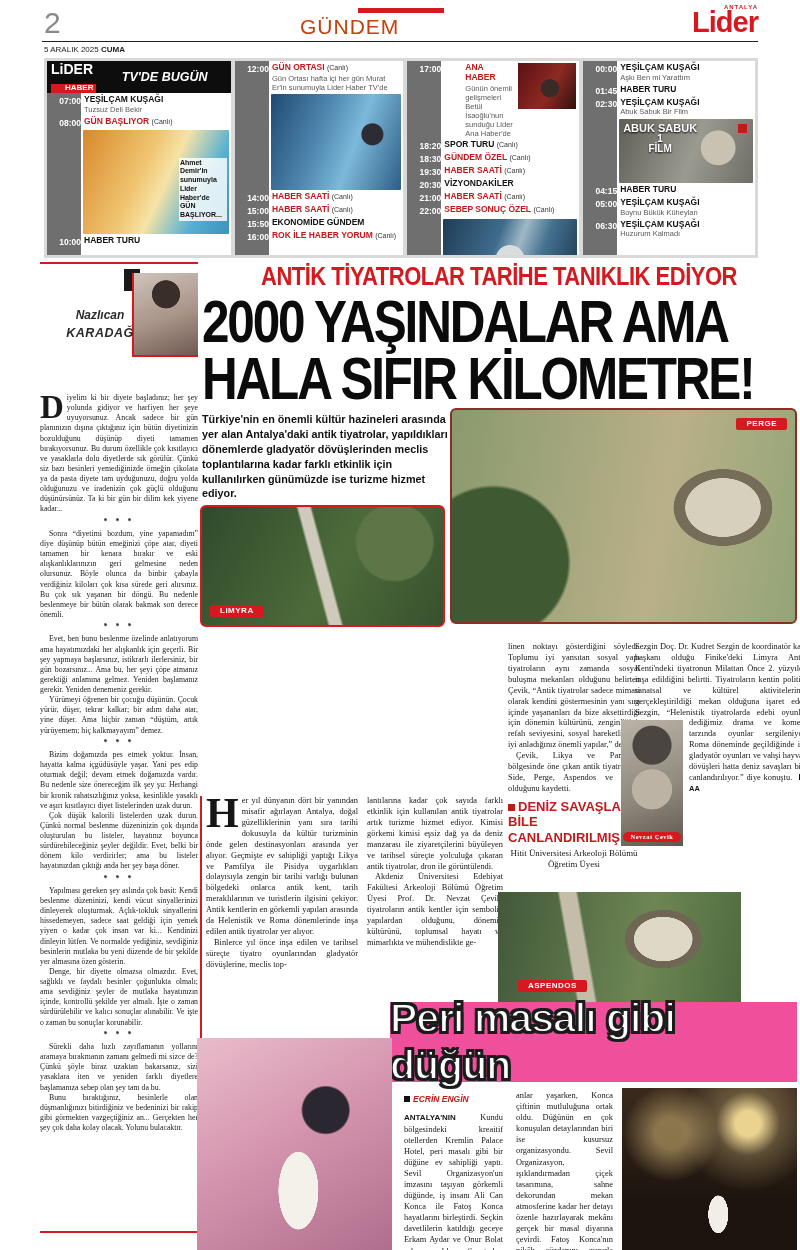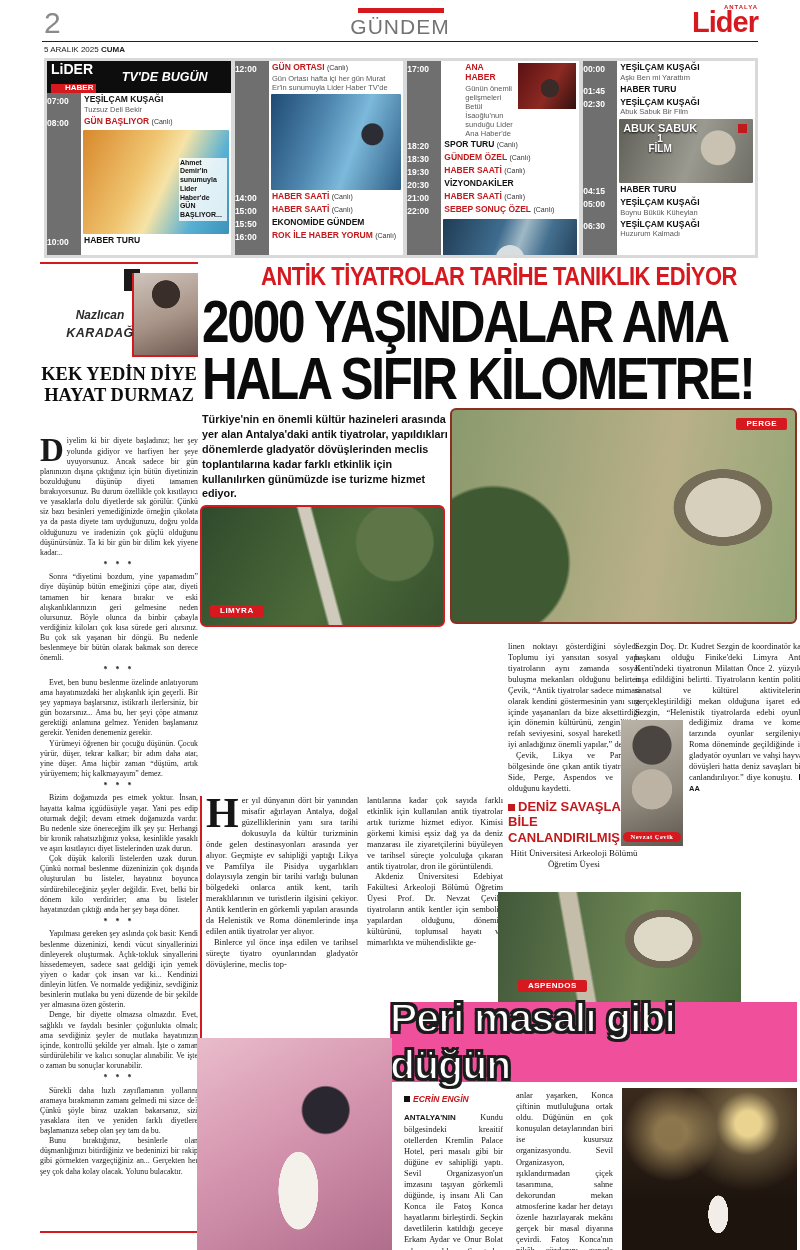--- a/index.html
+++ b/index.html
@@ -5,41 +5,41 @@
   * { box-sizing: border-box; }
   html,body { margin:0; padding:0; background:#f2f2f2; }
   .page {
     position:relative; width:800px; height:1250px; margin:0 auto;
     background:#ffffff; overflow:hidden;
     font-family:"Liberation Sans", sans-serif; color:#111;
   }
   
   .pagenum { position:absolute; left:44px; top:6px; font-size:30px; color:#8a8a8a; font-weight:400; }
   .section-rule { position:absolute; left:358px; top:8px; width:86px; height:5px; background:#d5191f; }
-  .section-title { position:absolute; left:300px; top:15px; width:200px; text-align:center;
-    font-size:21px; letter-spacing:1px; color:#737373; font-weight:400; }
+  .section-title { position:absolute; left:300px; top:15px; width:200px; 
+    font-size:21px; letter-spacing:1px; color:#c2410c; font-weight:400; }
   .masthead { position:absolute; right:42px; top:4px; text-align:right; }
   .masthead .brand { color:#d5191f; font-weight:900; font-size:29px; letter-spacing:-1px; line-height:1; }
   .masthead .brand-tag { color:#d5191f; font-weight:bold; font-size:6px; letter-spacing:1px; display:block; margin-bottom:-2px; }
   .header-rule { position:absolute; left:42px; top:41px; width:716px; border-top:1.5px solid #222; }
   .dateline { position:absolute; left:44px; top:45px; font-size:8px; color:#222; }
   .dateline b { font-weight:900; }
   
   .tv { position:absolute; left:44px; top:58px; width:714px; height:200px; background:#d9d9d9;
         display:flex; gap:4px; padding:3px; }
   .tvcol { position:relative; background:#fff; flex:1; overflow:hidden; }
   .tvcol .gutter { position:absolute; left:0; top:0; bottom:0; width:34px; background:#6f6f6f; }
   .tvcol.c1 .gutter { top:32px; }
   .tvhead { position:relative; height:32px; background:#0d0d0d; display:flex; align-items:center; gap:6px; padding:2px 4px; }
   .tvhead .lgo { line-height:1; }
   .tvhead .lgo .l1 { color:#fff; font-weight:900; font-size:14px; letter-spacing:0; }
   .tvhead .lgo .l2 { background:#d5191f; color:#fff; font-weight:bold; font-size:8px; padding:0 3px 1px 14px; display:inline-block; }
   .tvhead .ttl { color:#fff; font-style:italic; font-weight:bold; font-size:12.5px; flex:1; text-align:center; }
   .trow { position:relative; display:flex; margin-top:2px; }
-  .ttime { width:34px; flex:none; color:#fff; font-weight:bold; font-size:8.5px; text-align:left; padding-top:1px; }
+  .ttime { width:34px; flex:none; color:#fff; font-weight:bold; font-size:8.5px; text-align:right; padding-top:1px; }
   .tbody { flex:1; padding:0 3px; font-size:8.5px; line-height:1.15; }
   .tt { font-weight:bold; font-size:8.5px; color:#111; }
   .tt.red { color:#c2191d; }
   .live { font-size:7px; color:#333; font-weight:normal; }
   .tsub { color:#5a5a5a; font-size:7.5px; }
   .tdesc { color:#5a5a5a; font-size:7.5px; line-height:1.2; margin-top:1px; }
   .tvphoto { border-radius:1px; }
   .ph-studio1 { height:104px; margin:2px 2px 2px 36px; display:flex;
     background:linear-gradient(115deg,#d8882c,#f0c571 40%,#f6e3a6 55%,#58b0d4 78%,#3c92ba); position:relative; }
   .ph-studio1 .cap { position:absolute; right:2px; top:28px; width:48px; font-size:7px; line-height:1.25; font-weight:bold; color:#111; background:rgba(255,255,255,.82); padding:1px; }
@@ -332,24 +332,20 @@
 
   <div class="colm">
     <div class="colm-top">
       <div class="colm-black"></div>
       <div class="colm-photo"></div>
       <div class="colm-name">
         <span class="n1">Nazlıcan</span>
         <span class="n2">KARADAĞ</span>
       </div>
     </div>
-    <div class="colm-title">
-      <span>KEK YEDİN DİYE</span><br>
-      <span>HAYAT DURMAZ</span>
-    </div>
     <div class="colm-body">
       <p class="drop">Diyelim ki bir diyete başladınız; her şey yolunda gidiyor ve harfiyen her şeye uyuyorsunuz. Ancak sadece bir gün planınızın dışına çıktığınız için bütün diyetinizin bozulduğunu düşünüp diyeti tamamen bırakıyorsunuz. Bu durum özellikle çok kısıtlayıcı ve yasaklarla dolu diyetlerde sık görülür. Çünkü siz bazı besinleri yemediğinizde örneğin çikolata ya da pasta diyete tam uyduğunuzu, doğru yolda olduğunuzu ve iradenizin çok güçlü olduğunu düşünürsünüz. Ta ki bir gün bir dilim kek yiyene kadar...</p>
       <p class="sep">* * *</p>
       <p>Sonra “diyetimi bozdum, yine yapamadım” diye düşünüp bütün emeğinizi çöpe atar, diyeti tamamen bir kenara bırakır ve eski alışkanlıklarınızın geri gelmesine neden olursunuz. Böyle olunca da binbir çabayla verdiğiniz kiloları çok kısa sürede geri alırsınız. Bu çok sık yaşanan bir döngü. Bu nedenle beslenmeye bir bütün olarak bakmak son derece önemli.</p>
       <p class="sep">* * *</p>
       <p>Evet, ben bunu beslenme özelinde anlatıyorum ama hayatımızdaki her alışkanlık için geçerli. Bir şey yapmaya başlarsınız, istikrarlı ilerlersiniz, bir gün bozarsınız... Ama bu, her şeyi çöpe atmanız gerektiği anlamına gelmez. Yeniden başlamanız gerekir. Yeniden denemeniz gerekir.</p>
       <p>Yürümeyi öğrenen bir çocuğu düşünün. Çocuk yürür, düşer, tekrar kalkar; bir adım daha atar, yine düşer. Ama hiçbir zaman “düştüm, artık yürüyemem; hiç kalkmayayım” demez.</p>
       <p class="sep">* * *</p>
       <p>Bizim doğamızda pes etmek yoktur. İnsan, hayatta kalma içgüdüsüyle yaşar. Yani pes edip oturmak değil; devam etmek doğamızda vardır. Bu nedenle size önereceğim ilk şey şu: Herhangi bir kronik rahatsızlığınız yoksa, kesinlikle yasaklı ve aşırı kısıtlayıcı diyet listelerinden uzak durun.</p>
       <p>Çok düşük kalorili listelerden uzak durun. Çünkü normal beslenme düzeninizin çok dışında oluşturulan bu listeler, hayatınız boyunca sürdürebileceğiniz şeyler değildir. Evet, belki bir dönem kilo verdirirler; ama bu listeler hayatınızdan çıktığı anda her şey başa döner.</p>

